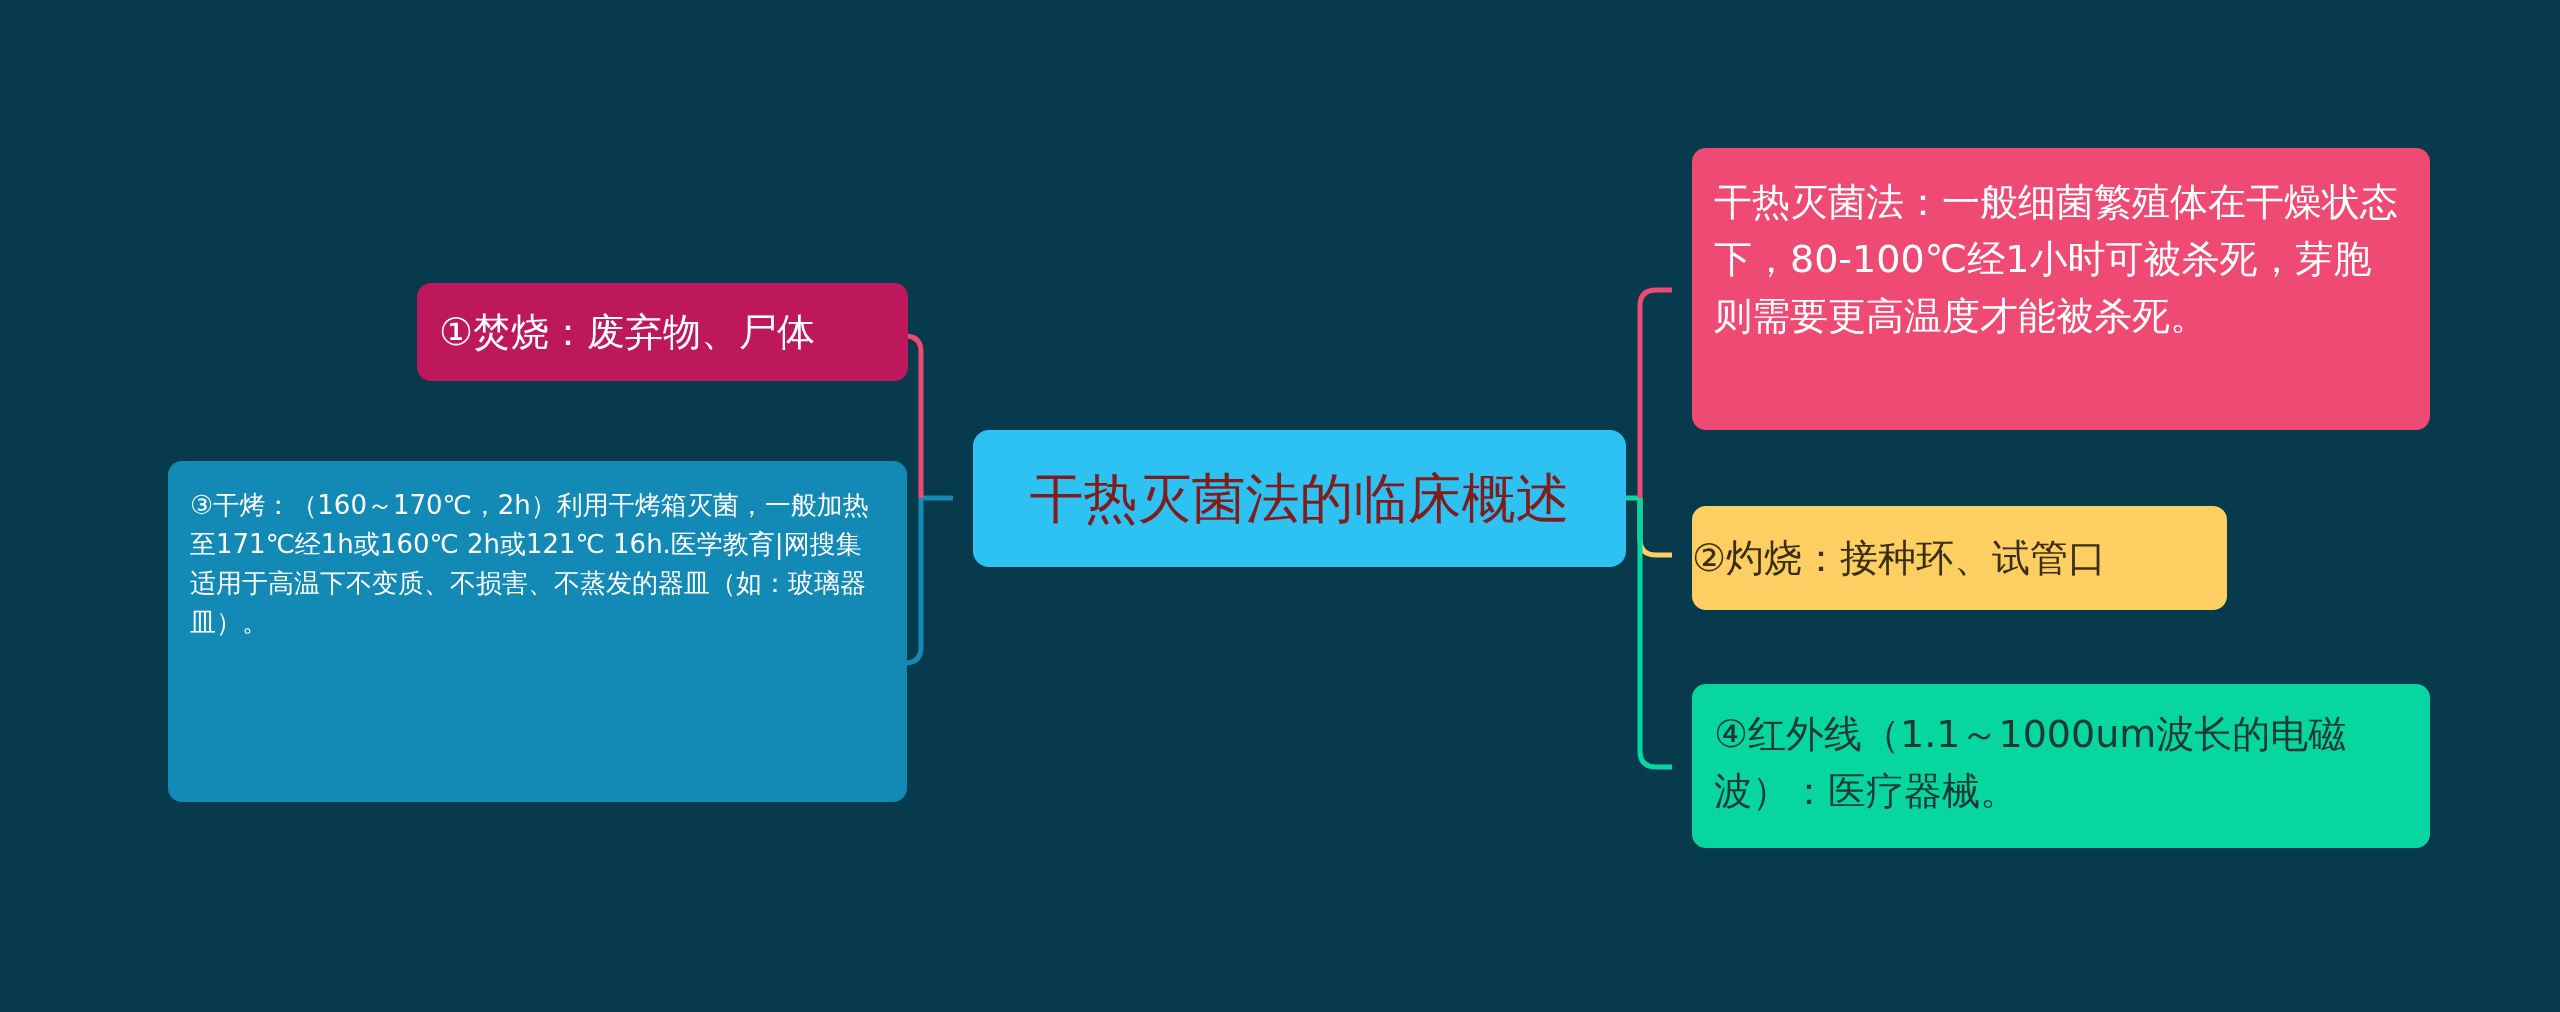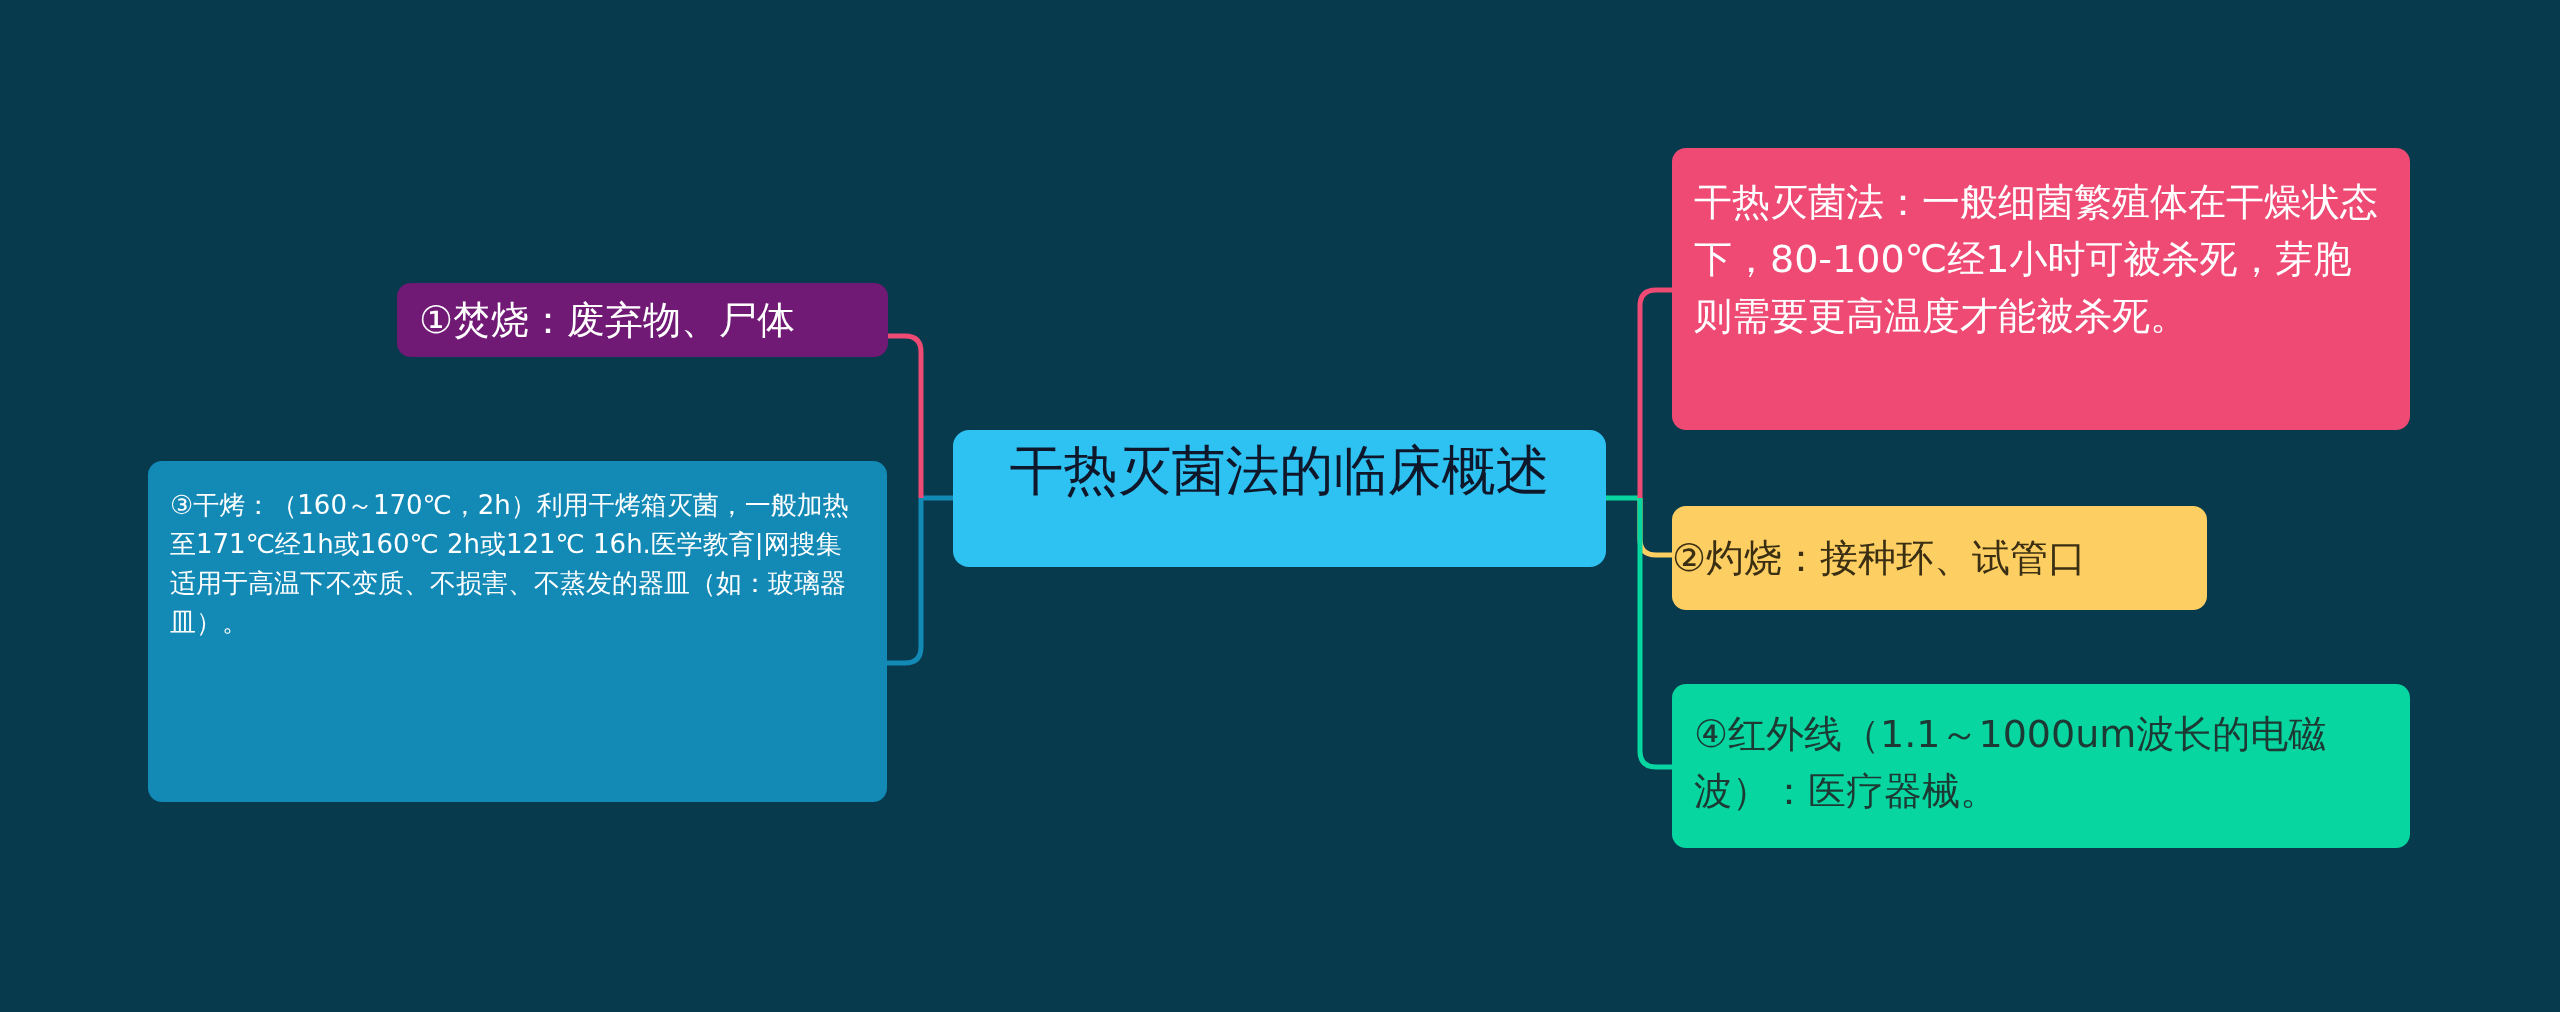--- a/index.html
+++ b/index.html
@@ -1,22 +1,22 @@
 <!DOCTYPE html>
 <html><head>
 <meta charset="utf-8">
 <style>
   html, body { margin:0; padding:0; }
   body { width:2560px; height:1012px; background:#073a4d; position:relative; overflow:hidden;
          font-family:"DejaVu Sans","Liberation Sans",sans-serif; }
-  .node { position:absolute; box-sizing:border-box; border-radius:14px; line-height:1.5; }
+  .node { position:absolute; box-sizing:border-box; border-radius:14px; line-height:1.5;margin-left:20px; }
   .node span { display:block; }
-  #center { left:953px; top:430px; width:653px; height:137px; background:#2ec2f2; color:#0f172a;
-            font-size:54px; display:flex; justify-content:center; border-radius:16px; }
-  #n1 { left:397px; top:283px; width:491px; height:74px; background:#701a75; color:#fff;
+  #center { left:953px; top:430px; width:653px; height:137px; background:#2ec2f2; color:#7f1d1d;
+            font-size:54px; display:flex; align-items:center; justify-content:center; border-radius:16px; }
+  #n1 { left:397px; top:283px; width:491px; height:98px; background:#be185d; color:#fff;
         font-size:38px; display:flex; align-items:center; padding-left:22px; }
   #n3 { left:148px; top:461px; width:739px; height:341px; background:#1389b5; color:#fff;
         font-size:26px; padding:25px 22px; }
   #n0 { left:1672px; top:148px; width:738px; height:282px; background:#ef4a74; color:#fff;
         font-size:38px; padding:26px 22px; }
   #n2 { left:1672px; top:506px; width:535px; height:104px; background:#fdce62; color:#3a2e13;
         font-size:38px; display:flex; align-items:center; }
   #n4 { left:1672px; top:684px; width:738px; height:164px; background:#08d6a1; color:#1c3a33;
         font-size:38px; padding:22px 22px; }
   svg.links { position:absolute; left:0; top:0; }

